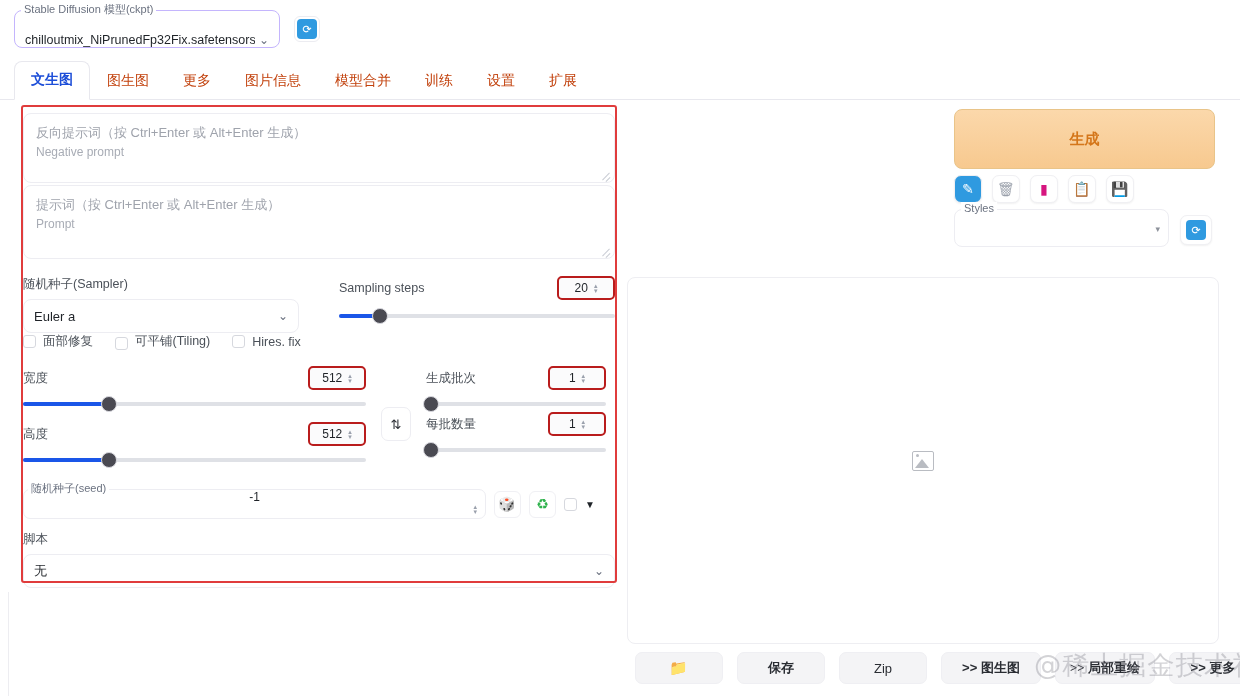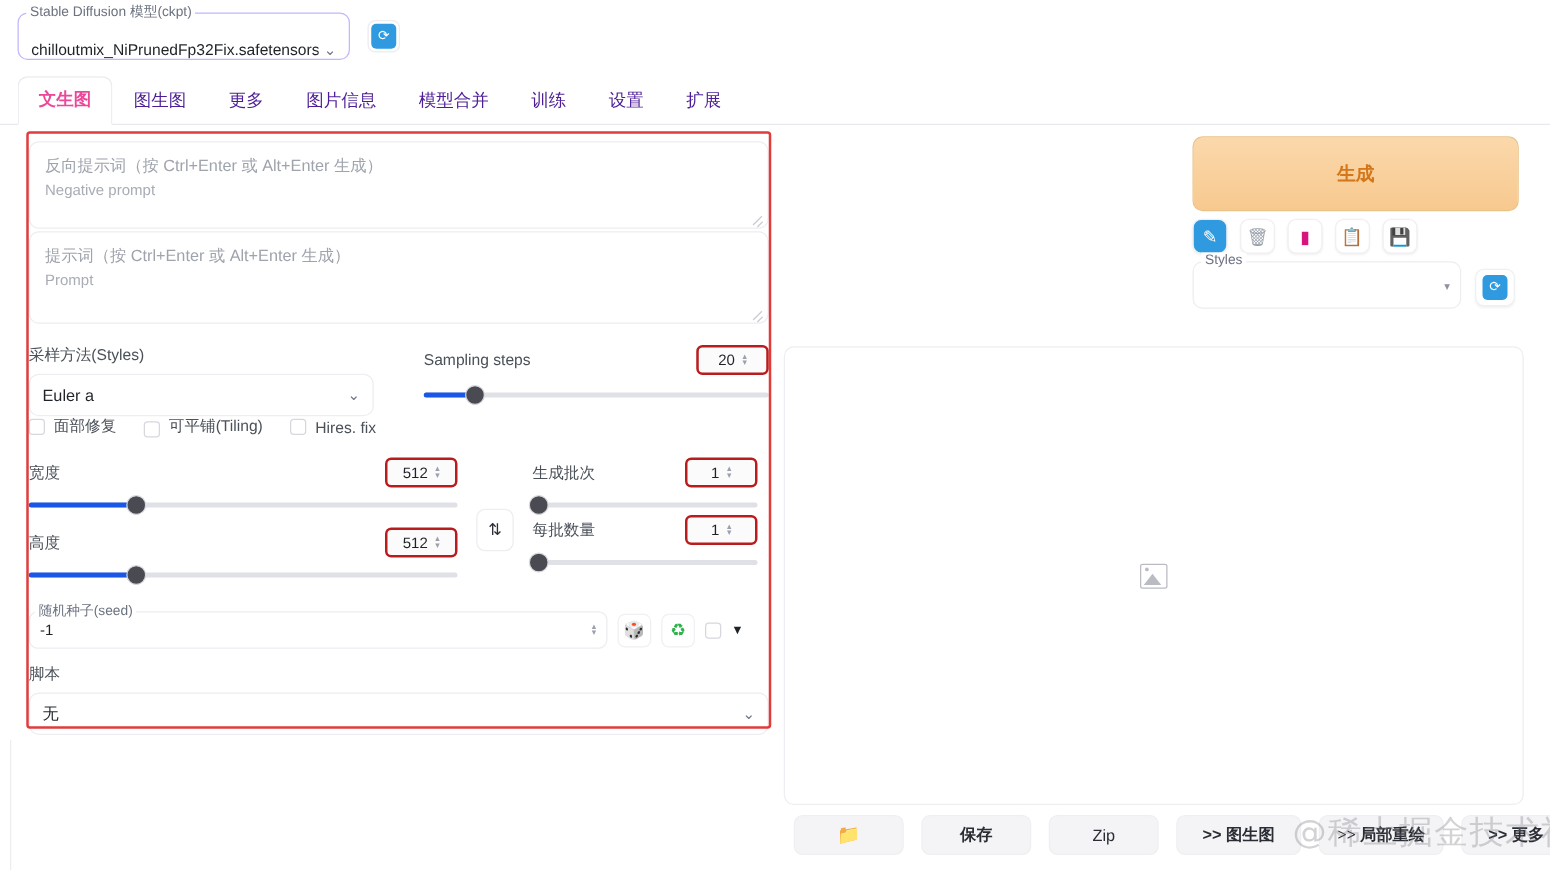--- a/index.html
+++ b/index.html
@@ -47,27 +47,27 @@
 
   
   .tabs {
     position: absolute; left: 0; top: 60px; width: 1240px; height: 40px;
     display: flex; align-items: flex-end; gap: 0;
     border-bottom: 1px solid #e8e8ee;
     padding-left: 14px;
   }
   .tab {
     padding: 9px 16px 10px 16px;
-    font-size: 14px; color: #4c1d95; cursor: pointer;
+    font-size: 14px; color: #c2410c; cursor: pointer;
     border: 1px solid transparent; border-bottom: none;
     border-radius: 8px 8px 0 0;
     position: relative; top: 1px;
   }
   .tab.active {
-    color: #ec4899; font-weight: bold; background: #fff;
+    color: #1d4ed8; font-weight: bold; background: #fff;
     border-color: #e8e8ee; border-bottom: 1px solid #fff;
   }
 
   
   .main {
     position: absolute; left: 0; top: 100px; width: 1240px; height: 596px;
     background: #fff;
   }
 
   
@@ -142,21 +142,21 @@
 
   .swap-btn {
     width: 30px; height: 34px; border: 1px solid #ededf2; border-radius: 7px;
     background: #fff; display: flex; align-items: center; justify-content: center;
     font-size: 13px; color: #2d3036;
   }
 
   .seed-field {
     position: relative; height: 30px; border: 1px solid #ededf2; border-radius: 7px;
     background: #fff; display: flex; align-items: center; padding: 0 8px;
-    font-size: 12px; color: #1f2328;
+    font-size: 12px; color: #1f2328; flex-direction: column;
   }
   .seed-field .fieldset-label {
     position: absolute; top: -9px; left: 4px; background: #fff;
     padding: 0 3px; font-size: 11px; color: #6b7280;
   }
   .mini-btn {
     width: 27px; height: 27px; border-radius: 6px; background: #fff;
     border: 1px solid #f0f0f4;
     display: flex; align-items: center; justify-content: center; font-size: 14px;
   }
@@ -281,21 +281,21 @@
     </div>
 
     <div class="prompt-box p1">
       <div class="ph-cn">提示词（按 Ctrl+Enter 或 Alt+Enter 生成）</div>
       <div class="ph-en">Prompt</div>
       <div class="resize-grip"></div>
     </div>
 
     <div class="row" style="margin-top:17px">
       <div style="width:284px">
-        <div class="lbl">采样方法(Styles)</div>
+        <div class="lbl">随机种子(Sampler)</div>
         <div class="select-box" style="margin-top:6px">
           <span>Euler a</span>
           <span class="chev">⌄</span>
         </div>
       </div>
       <div style="width:284px; margin-left:40px">
         <div style="display:flex; align-items:center">
           <div class="lbl">Sampling steps</div>
           <div class="num-box" style="margin-left:auto">
             <span>20</span>

